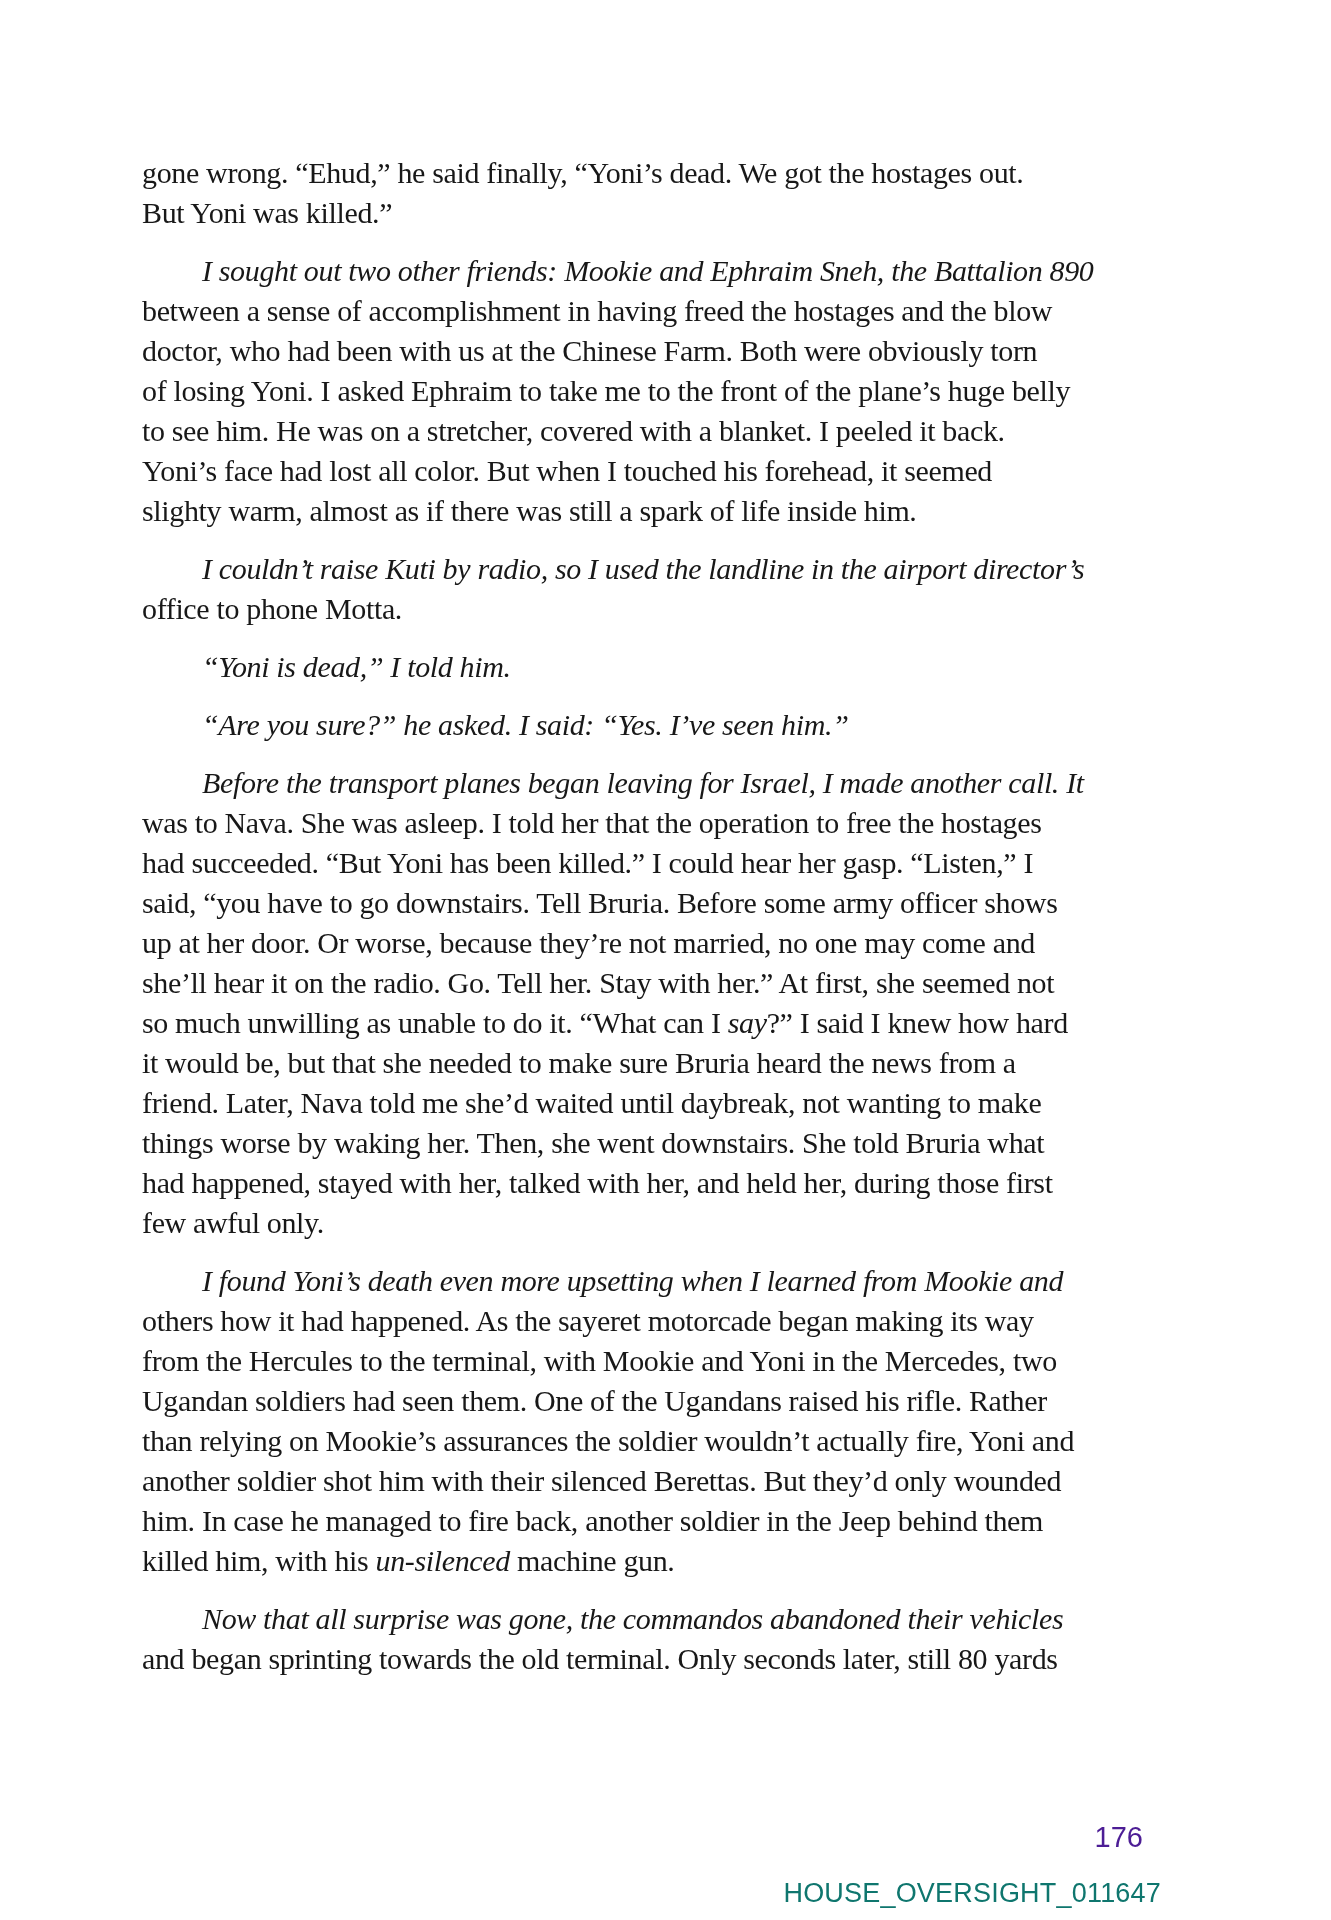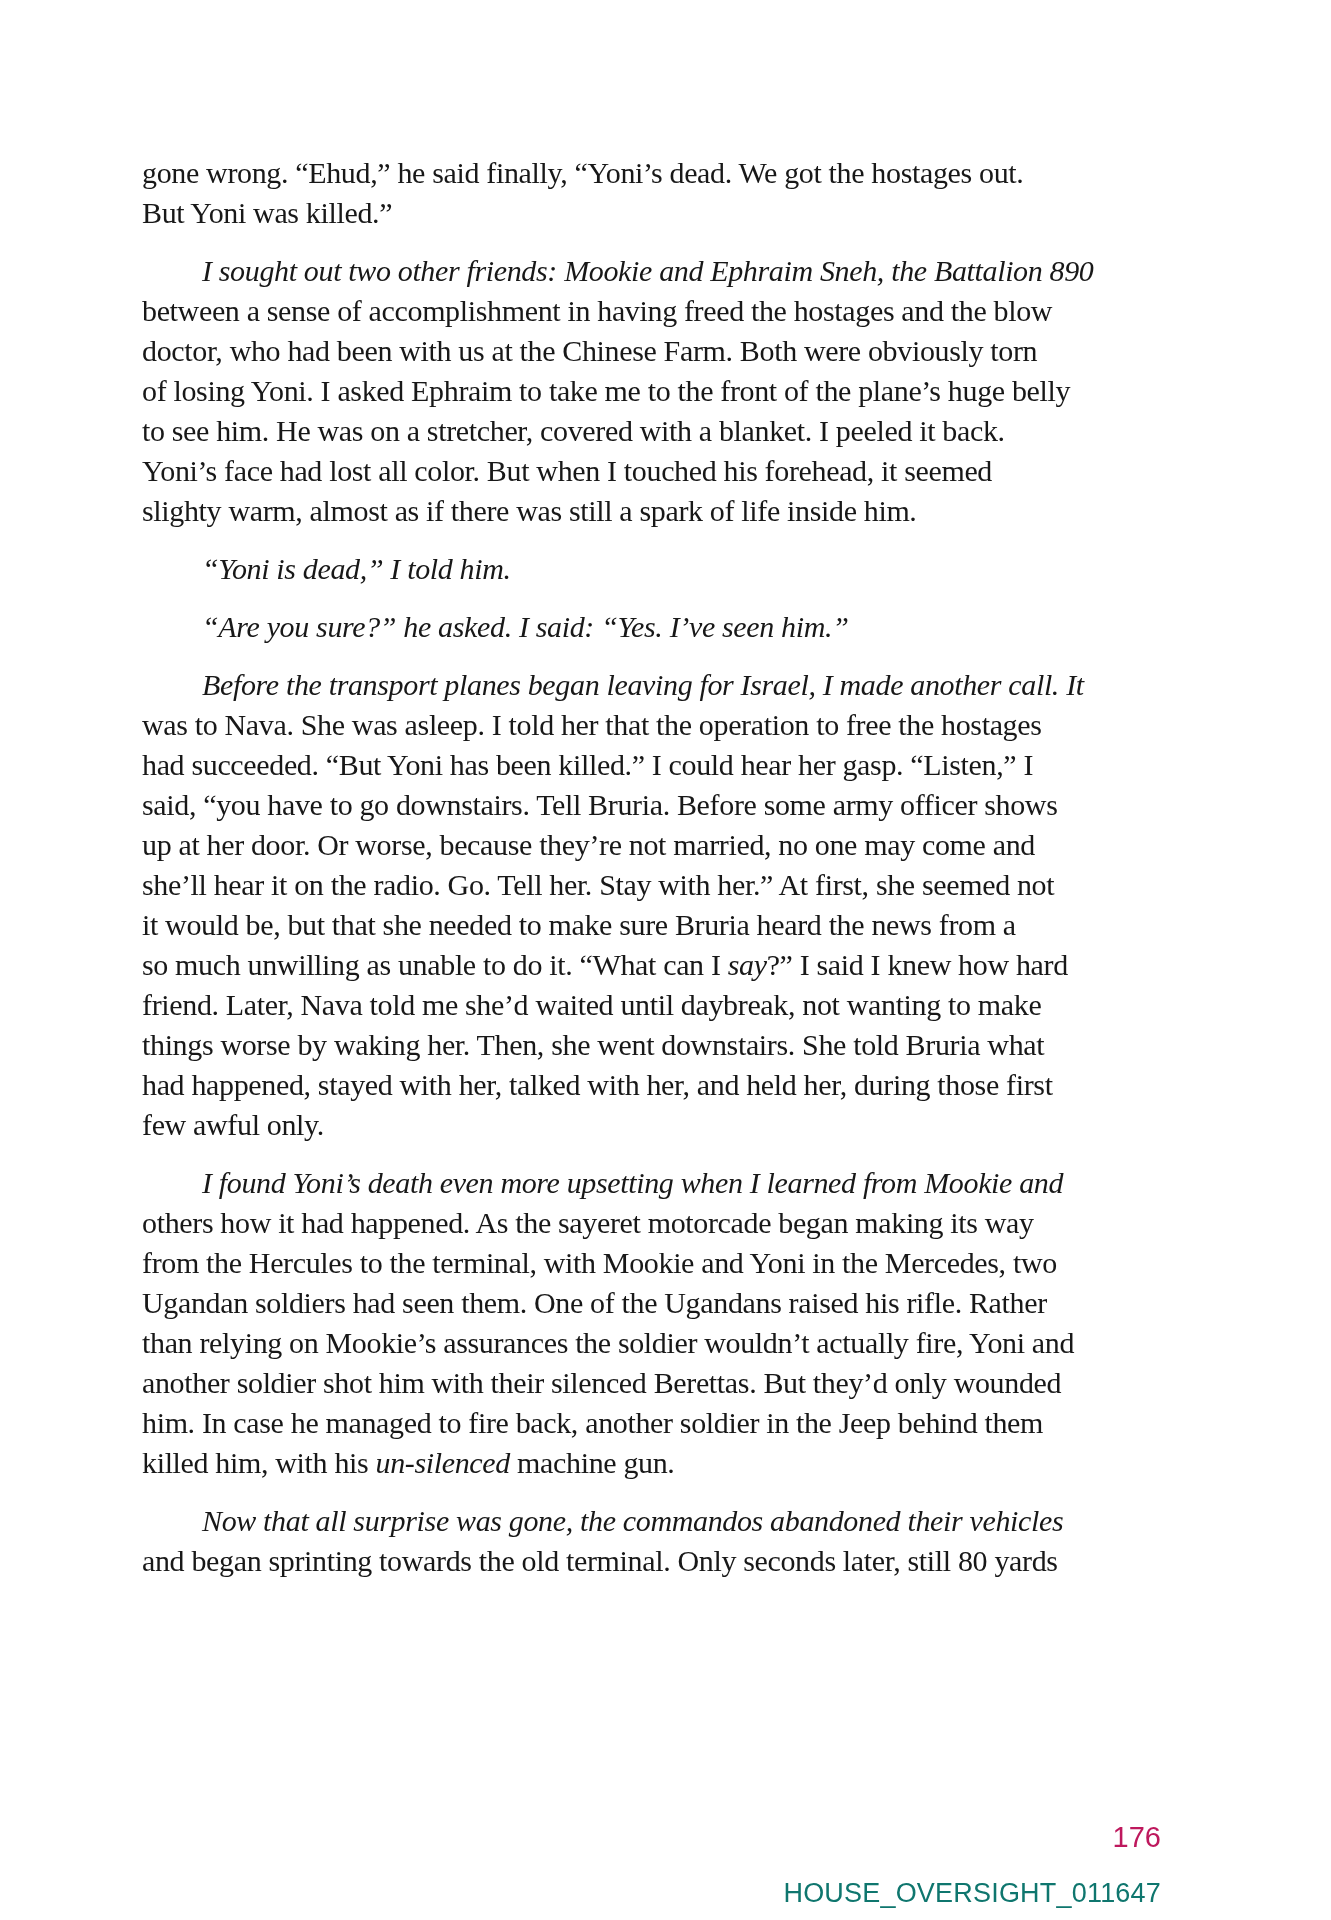--- a/index.html
+++ b/index.html
@@ -26,25 +26,25 @@
     color: #181818;
   }
   .para { margin: 0; }
   .para + .para { margin-top: 18px; }
   .para.indent > .line:first-child { text-indent: 60px; font-style: italic; }
   .line { white-space: nowrap; }
   .line i { font-style: italic; }
   .page-number {
     position: absolute;
     top: 1822px;
-    right: 20px;
+    right: 38px;
     font-family: "Liberation Sans", "DejaVu Sans", sans-serif;
     font-size: 29px;
     line-height: 30px;
-    color: #be185d;
+    color: #4c1d95;
   }
   .bates-stamp {
     position: absolute;
     top: 1878px;
     right: 20px;
     font-family: "Liberation Sans", "DejaVu Sans", sans-serif;
     font-size: 27px;
     line-height: 30px;
     letter-spacing: 0.2px;
     color: #0f766e;
@@ -62,34 +62,38 @@
       <div class="para indent">
         <div class="line">I sought out two other friends: Mookie and Ephraim Sneh, the Battalion 890</div>
         <div class="line">between a sense of accomplishment in having freed the hostages and the blow</div>
         <div class="line">doctor, who had been with us at the Chinese Farm. Both were obviously torn</div>
         <div class="line">of losing Yoni. I asked Ephraim to take me to the front of the plane’s huge belly</div>
         <div class="line">to see him. He was on a stretcher, covered with a blanket. I peeled it back.</div>
         <div class="line">Yoni’s face had lost all color. But when I touched his forehead, it seemed</div>
         <div class="line">slighty warm, almost as if there was still a spark of life inside him.</div>
       </div>
       <div class="para indent">
+        <div class="line">I couldn’t raise Kuti by radio, so I used the landline in the airport director’s</div>
+        <div class="line">office to phone Motta.</div>
+      </div>
+      <div class="para indent">
         <div class="line">“Yoni is dead,” I told him.</div>
       </div>
       <div class="para indent">
         <div class="line">“Are you sure?” he asked. I said: “Yes. I’ve seen him.”</div>
       </div>
       <div class="para indent">
         <div class="line">Before the transport planes began leaving for Israel, I made another call. It</div>
         <div class="line">was to Nava. She was asleep. I told her that the operation to free the hostages</div>
         <div class="line">had succeeded. “But Yoni has been killed.” I could hear her gasp. “Listen,” I</div>
         <div class="line">said, “you have to go downstairs. Tell Bruria. Before some army officer shows</div>
         <div class="line">up at her door. Or worse, because they’re not married, no one may come and</div>
         <div class="line">she’ll hear it on the radio. Go. Tell her. Stay with her.” At first, she seemed not</div>
+        <div class="line">so much unwilling as unable to do it. “What can I <i>say</i>?” I said I knew how hard</div>
         <div class="line">it would be, but that she needed to make sure Bruria heard the news from a</div>
-        <div class="line">so much unwilling as unable to do it. “What can I <i>say</i>?” I said I knew how hard</div>
         <div class="line">friend. Later, Nava told me she’d waited until daybreak, not wanting to make</div>
         <div class="line">things worse by waking her. Then, she went downstairs. She told Bruria what</div>
         <div class="line">had happened, stayed with her, talked with her, and held her, during those first</div>
         <div class="line">few awful only.</div>
       </div>
       <div class="para indent">
         <div class="line">I found Yoni’s death even more upsetting when I learned from Mookie and</div>
         <div class="line">others how it had happened. As the sayeret motorcade began making its way</div>
         <div class="line">from the Hercules to the terminal, with Mookie and Yoni in the Mercedes, two</div>
         <div class="line">Ugandan soldiers had seen them. One of the Ugandans raised his rifle. Rather</div>

